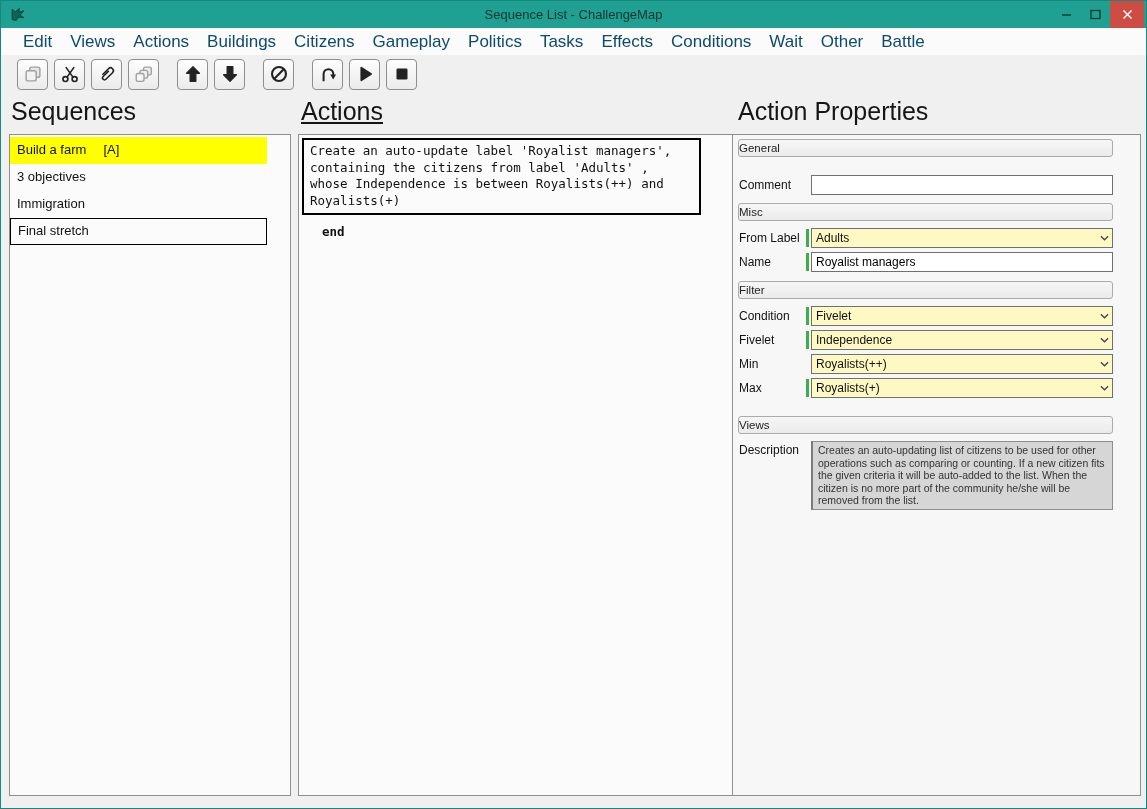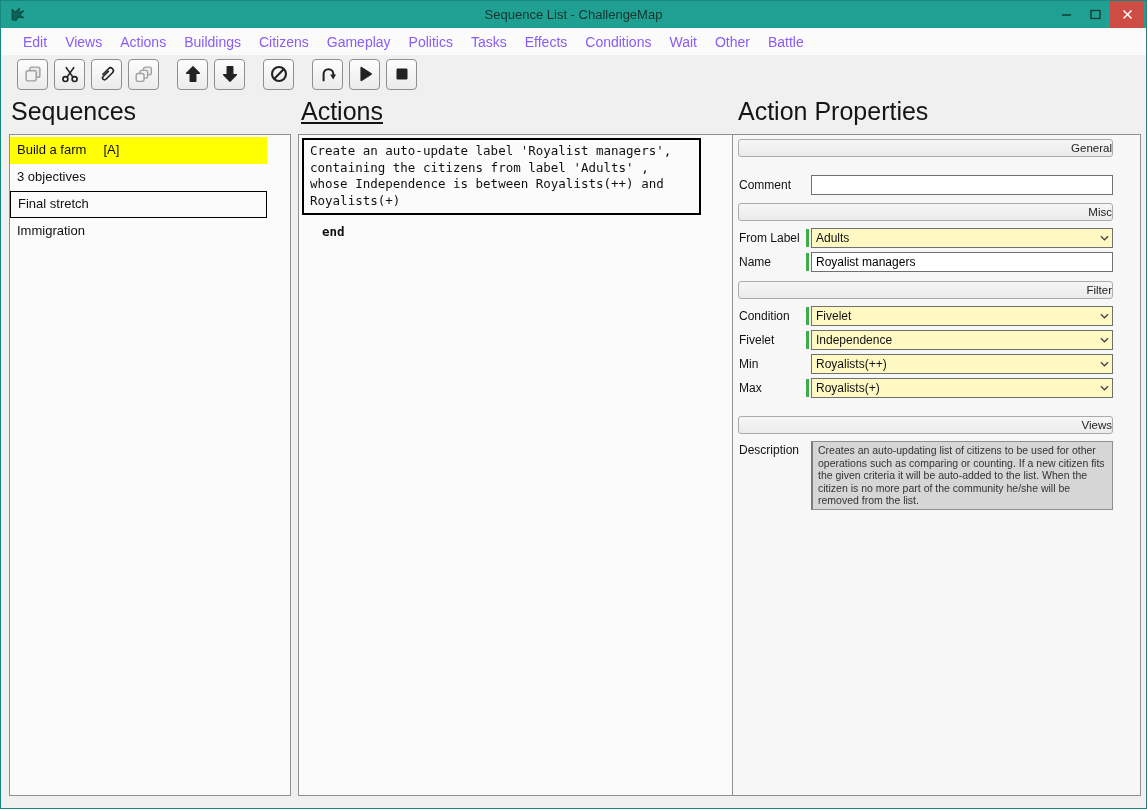--- a/index.html
+++ b/index.html
@@ -14,21 +14,21 @@
   .title-text { position:absolute; left:0; right:0; text-align:center;
                 font-size:13px; color:#11352f; }
   .win-controls { position:absolute; right:2px; top:0; height:27px; display:flex; }
   .win-btn { width:29px; height:100%; display:flex; align-items:center;
              justify-content:center; color:#11352f; }
   .win-btn.close { width:34px; background:#cd4c44; color:#fff; }
 
   
   .menubar { height:27px; background:#fbfbfb; display:flex; align-items:center;
              padding-left:13px; }
-  .menu-item { font-size:14px; color:#8b5cf6; padding:5px 9px; cursor:default; }
+  .menu-item { font-size:17px; color:#0c4a6e; padding:5px 9px; cursor:default; }
 
   
   .toolbar { height:38px; display:flex; align-items:center; padding-left:16px; gap:6px; }
   .tb-btn { width:31px; height:31px; border:1px solid #8f8f8f; border-radius:4px;
             background:linear-gradient(#fdfdfd,#ebebeb); display:flex;
             align-items:center; justify-content:center; flex:none; }
   .tb-btn svg { width:22px; height:22px; }
   .grp { margin-left:12px; }
 
   
@@ -55,21 +55,21 @@
 
   
   .action-sel { margin:3px 0 0 3px; width:399px; border:2px solid #000;
                 padding:3px 5px 4px 6px;
                 font-family:"DejaVu Sans Mono", monospace; font-size:12.5px;
                 line-height:16.5px; white-space:pre; color:#111; }
   .end-line { margin:9px 0 0 23px; font-family:"DejaVu Sans Mono", monospace;
               font-size:12.5px; font-weight:bold; color:#111; }
 
   
-  .prop-section { margin:0 27px 0 5px; height:18px; line-height:16px; text-align:right;
+  .prop-section { margin:0 27px 0 5px; height:18px; line-height:16px; text-align:left;
                   font-size:11.5px; color:#222; background:linear-gradient(#f6f6f6,#ebebeb);
                   border:1px solid #ababab; border-radius:3px; }
   .prop-row { display:flex; align-items:center; margin:0 27px 0 6px; }
   .prop-label { width:67px; flex:none; font-size:12px; color:#111; }
   .slot { width:5px; flex:none; align-self:stretch; display:flex; }
   .green-bar { width:3px; margin:1px 0; background:#3fae49; }
   .textbox { flex:1; height:20px; border:1px solid #707070; background:#fff;
              font-family:"Liberation Sans", sans-serif; font-size:12px; padding:0 4px;
              outline:none; }
   .combo { flex:1; height:20px; border:1px solid #707070; background:#fef9c3;
@@ -200,25 +200,25 @@
 
   <div class="pbox" id="seq-box">
     <div class="seq-list">
       <div class="seq-row highlight">
         <span>Build a farm</span>
         <span class="badge">[A]</span>
       </div>
       <div class="seq-row">
         <span>3 objectives</span>
       </div>
+      <div class="seq-row">
+        <span>Immigration</span>
+      </div>
       <div class="seq-row focused">
         <span>Final stretch</span>
-      </div>
-      <div class="seq-row">
-        <span>Immigration</span>
       </div>
     </div>
   </div>
 
   <div class="pbox" id="act-box">
     <div class="action-sel">Create an auto-update label 'Royalist managers',
 containing the citizens from label 'Adults' ,
 whose Independence is between Royalists(++) and
 Royalists(+)</div>
     <div class="end-line">end</div>

